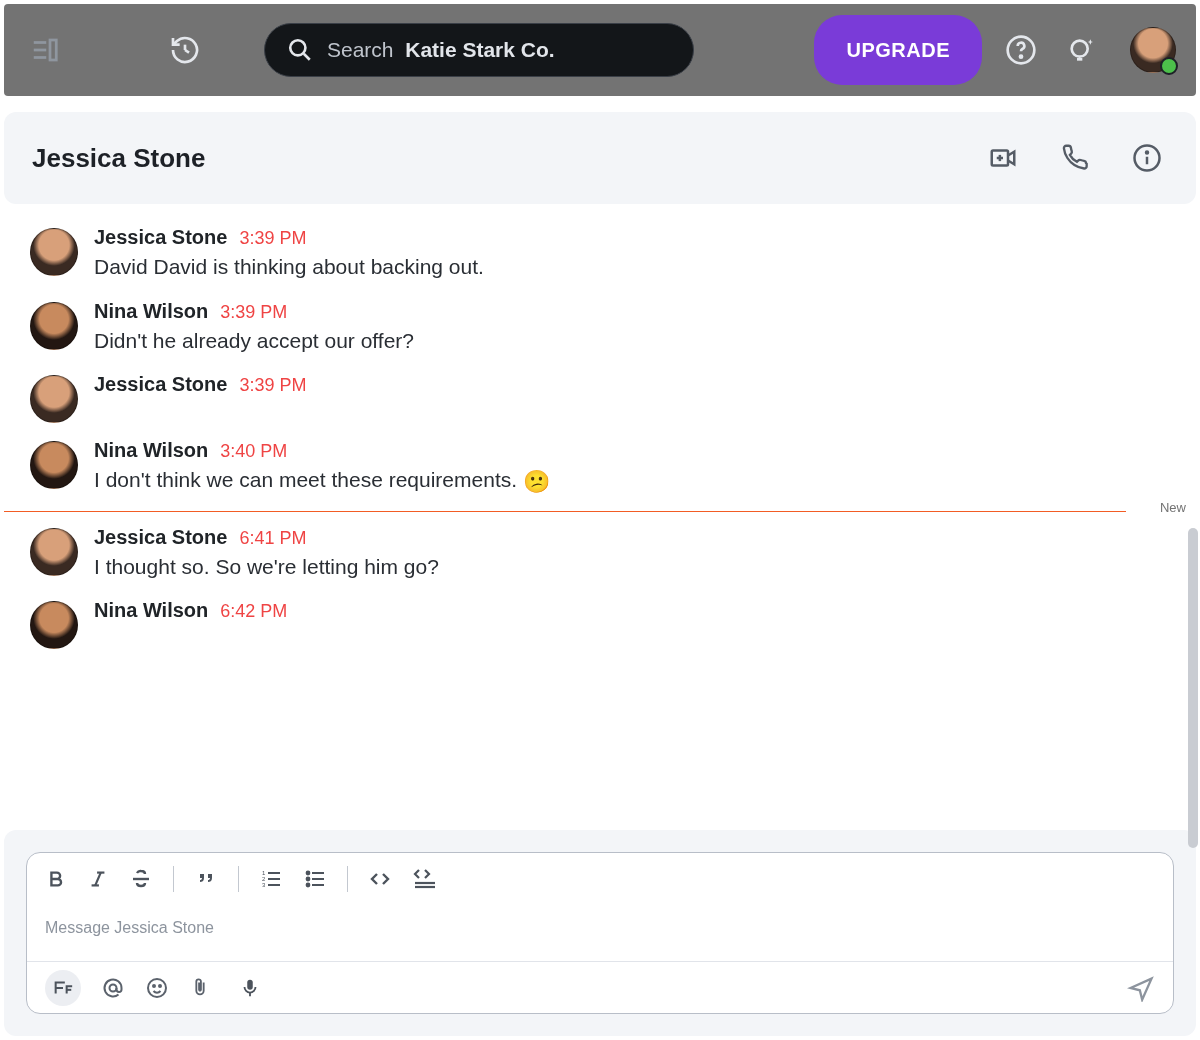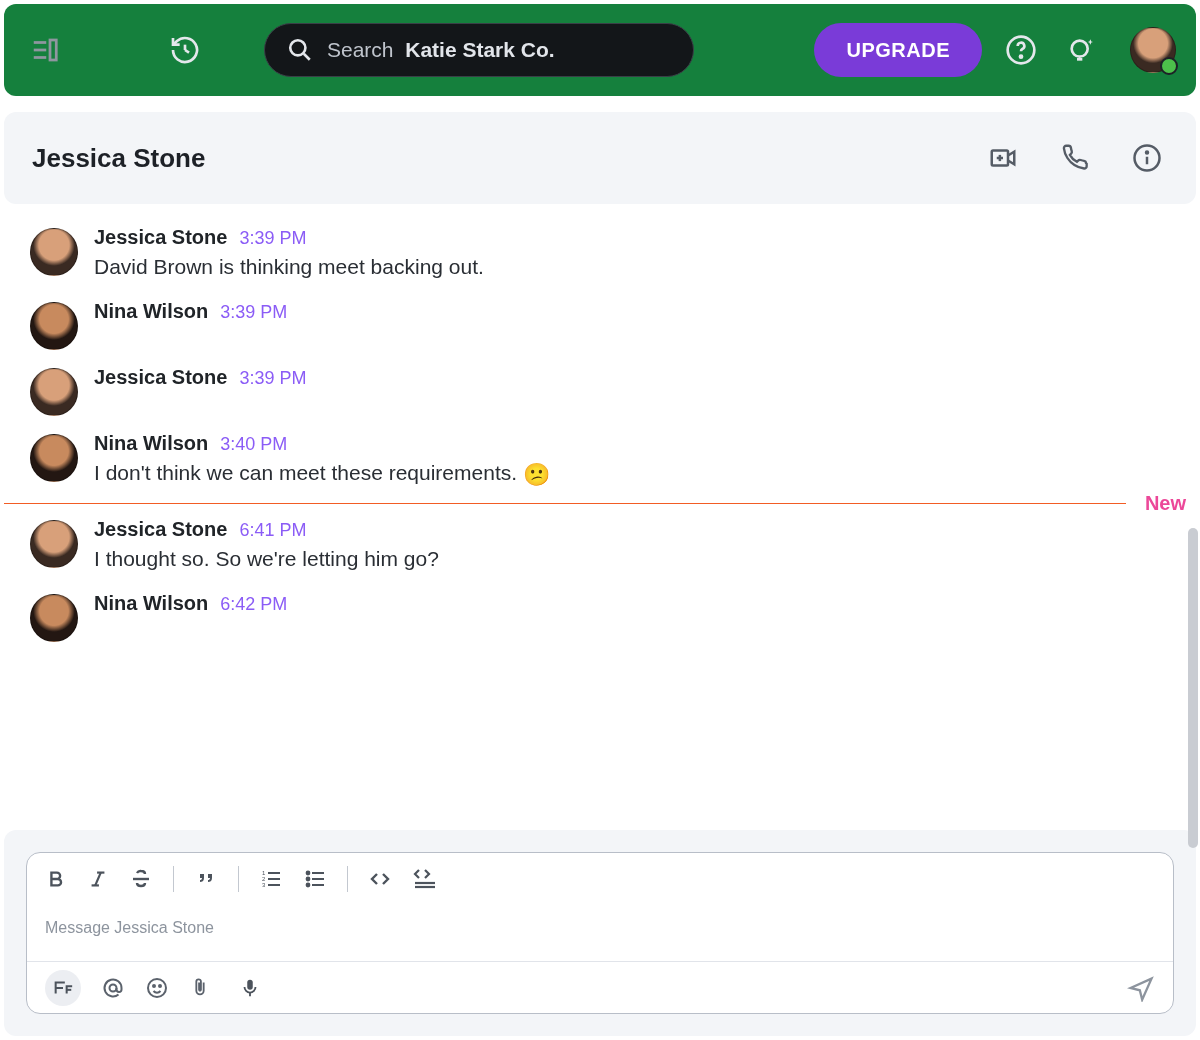--- a/index.html
+++ b/index.html
@@ -1,23 +1,23 @@
 <!DOCTYPE html>
 <html><head>
 <meta charset="utf-8">
 <style>
   * { box-sizing: border-box; margin: 0; padding: 0; }
   html, body { width: 1200px; height: 1040px; font-family: -apple-system, "Helvetica Neue", Arial, sans-serif; background: #fff; }
   body { display: flex; flex-direction: column; }
 
   
   .topbar {
-    background: #15803d;
+    background: #737373;
     height: 92px;
-    border-radius: 12px;
+    border-radius: 4px;
     margin: 4px;
     display: flex;
     align-items: center;
     padding: 11px 20px;
     gap: 18px;
     color: #bfc4cc;
   }
   .icon-btn {
     width: 42px; height: 42px;
     display: flex; align-items: center; justify-content: center;
@@ -37,21 +37,21 @@
   .search-text { color: #bfc4cc; font-size: 21px; }
   .search-text .strong { color: #e2e5ea; font-weight: 600; }
   .spacer { flex: 1; }
   .upgrade-btn {
     background: #7a3bd8;
     color: #fff;
     font-size: 20px;
     font-weight: 600;
     letter-spacing: 0.5px;
     border-radius: 28px;
-    height: 54px;
+    height: 70px;
     padding: 0 32px;
     display: flex; align-items: center; justify-content: center;
     cursor: pointer;
   }
   .avatar {
     width: 46px; height: 46px; border-radius: 50%; position: relative; flex-shrink: 0;
   }
   .avatar.top { width: 46px; height: 46px; }
   .avatar.top::after {
     content: ''; position: absolute; right: -2px; bottom: -2px;
@@ -87,33 +87,33 @@
   .msg-row {
     display: flex;
     padding: 8px 26px;
     gap: 16px;
   }
   .msg-avatar { width: 48px; height: 48px; border-radius: 50%; flex-shrink: 0; margin-top: 2px; }
   .msg-avatar .avatar-face { width:100%; height:100%; }
   .msg-body { flex: 1; }
   .msg-head { display: flex; align-items: baseline; gap: 12px; }
   .msg-author { font-size: 20px; font-weight: 700; color: #202428; }
-  .msg-time { font-size: 18px; color: #8b5cf6; }
+  .msg-time { font-size: 18px; color: #ef4444; }
   .msg-text { font-size: 21px; color: #2a2e34; line-height: 1.55; margin-top: 2px; max-width: 1010px;}
 
   .new-divider {
     position: relative;
     height: 0;
     border-top: 1px solid #f25c24;
     margin: 6px 0 6px 0;
     margin-right: 70px;
   }
   .new-label {
     position: absolute; right: -60px; top: -12px;
-    color: #ec4899; font-weight: 700; font-size: 20px;
+    color: #737373; font-weight: 400; font-size: 13px;
   }
 
   .scroll-stub {
     position: absolute;
     right: 2px; top: 320px; width: 10px; height: 320px;
     background: #c9ccd2; border-radius: 6px;
   }
 
   
   .composer-wrap {
@@ -234,32 +234,33 @@
 <div class="messages" id="messages">
   <div class="msg-row">
       <div class="msg-avatar">
         <div class="avatar-face"></div>
       </div>
       <div class="msg-body">
         <div class="msg-head">
           <span class="msg-author">Jessica Stone</span>
           <span class="msg-time">3:39 PM</span>
         </div>
-        <div class="msg-text">David Brown is thinking meet backing out.</div>
+        <div class="msg-text">David David is thinking about backing out.</div>
       </div>
     </div>
     <div class="msg-row">
       <div class="msg-avatar">
         <div class="avatar-face" style="background: radial-gradient(circle at 50% 35%, rgb(200, 138, 94) 0px, rgb(200, 138, 94) 38%, rgb(35, 23, 18) 55%, rgb(35, 23, 18) 100%);"></div>
       </div>
       <div class="msg-body">
         <div class="msg-head">
           <span class="msg-author">Nina Wilson</span>
           <span class="msg-time">3:39 PM</span>
         </div>
+        <div class="msg-text">Didn't he already accept our offer?</div>
       </div>
     </div>
     <div class="msg-row">
       <div class="msg-avatar">
         <div class="avatar-face"></div>
       </div>
       <div class="msg-body">
         <div class="msg-head">
           <span class="msg-author">Jessica Stone</span>
           <span class="msg-time">3:39 PM</span>

